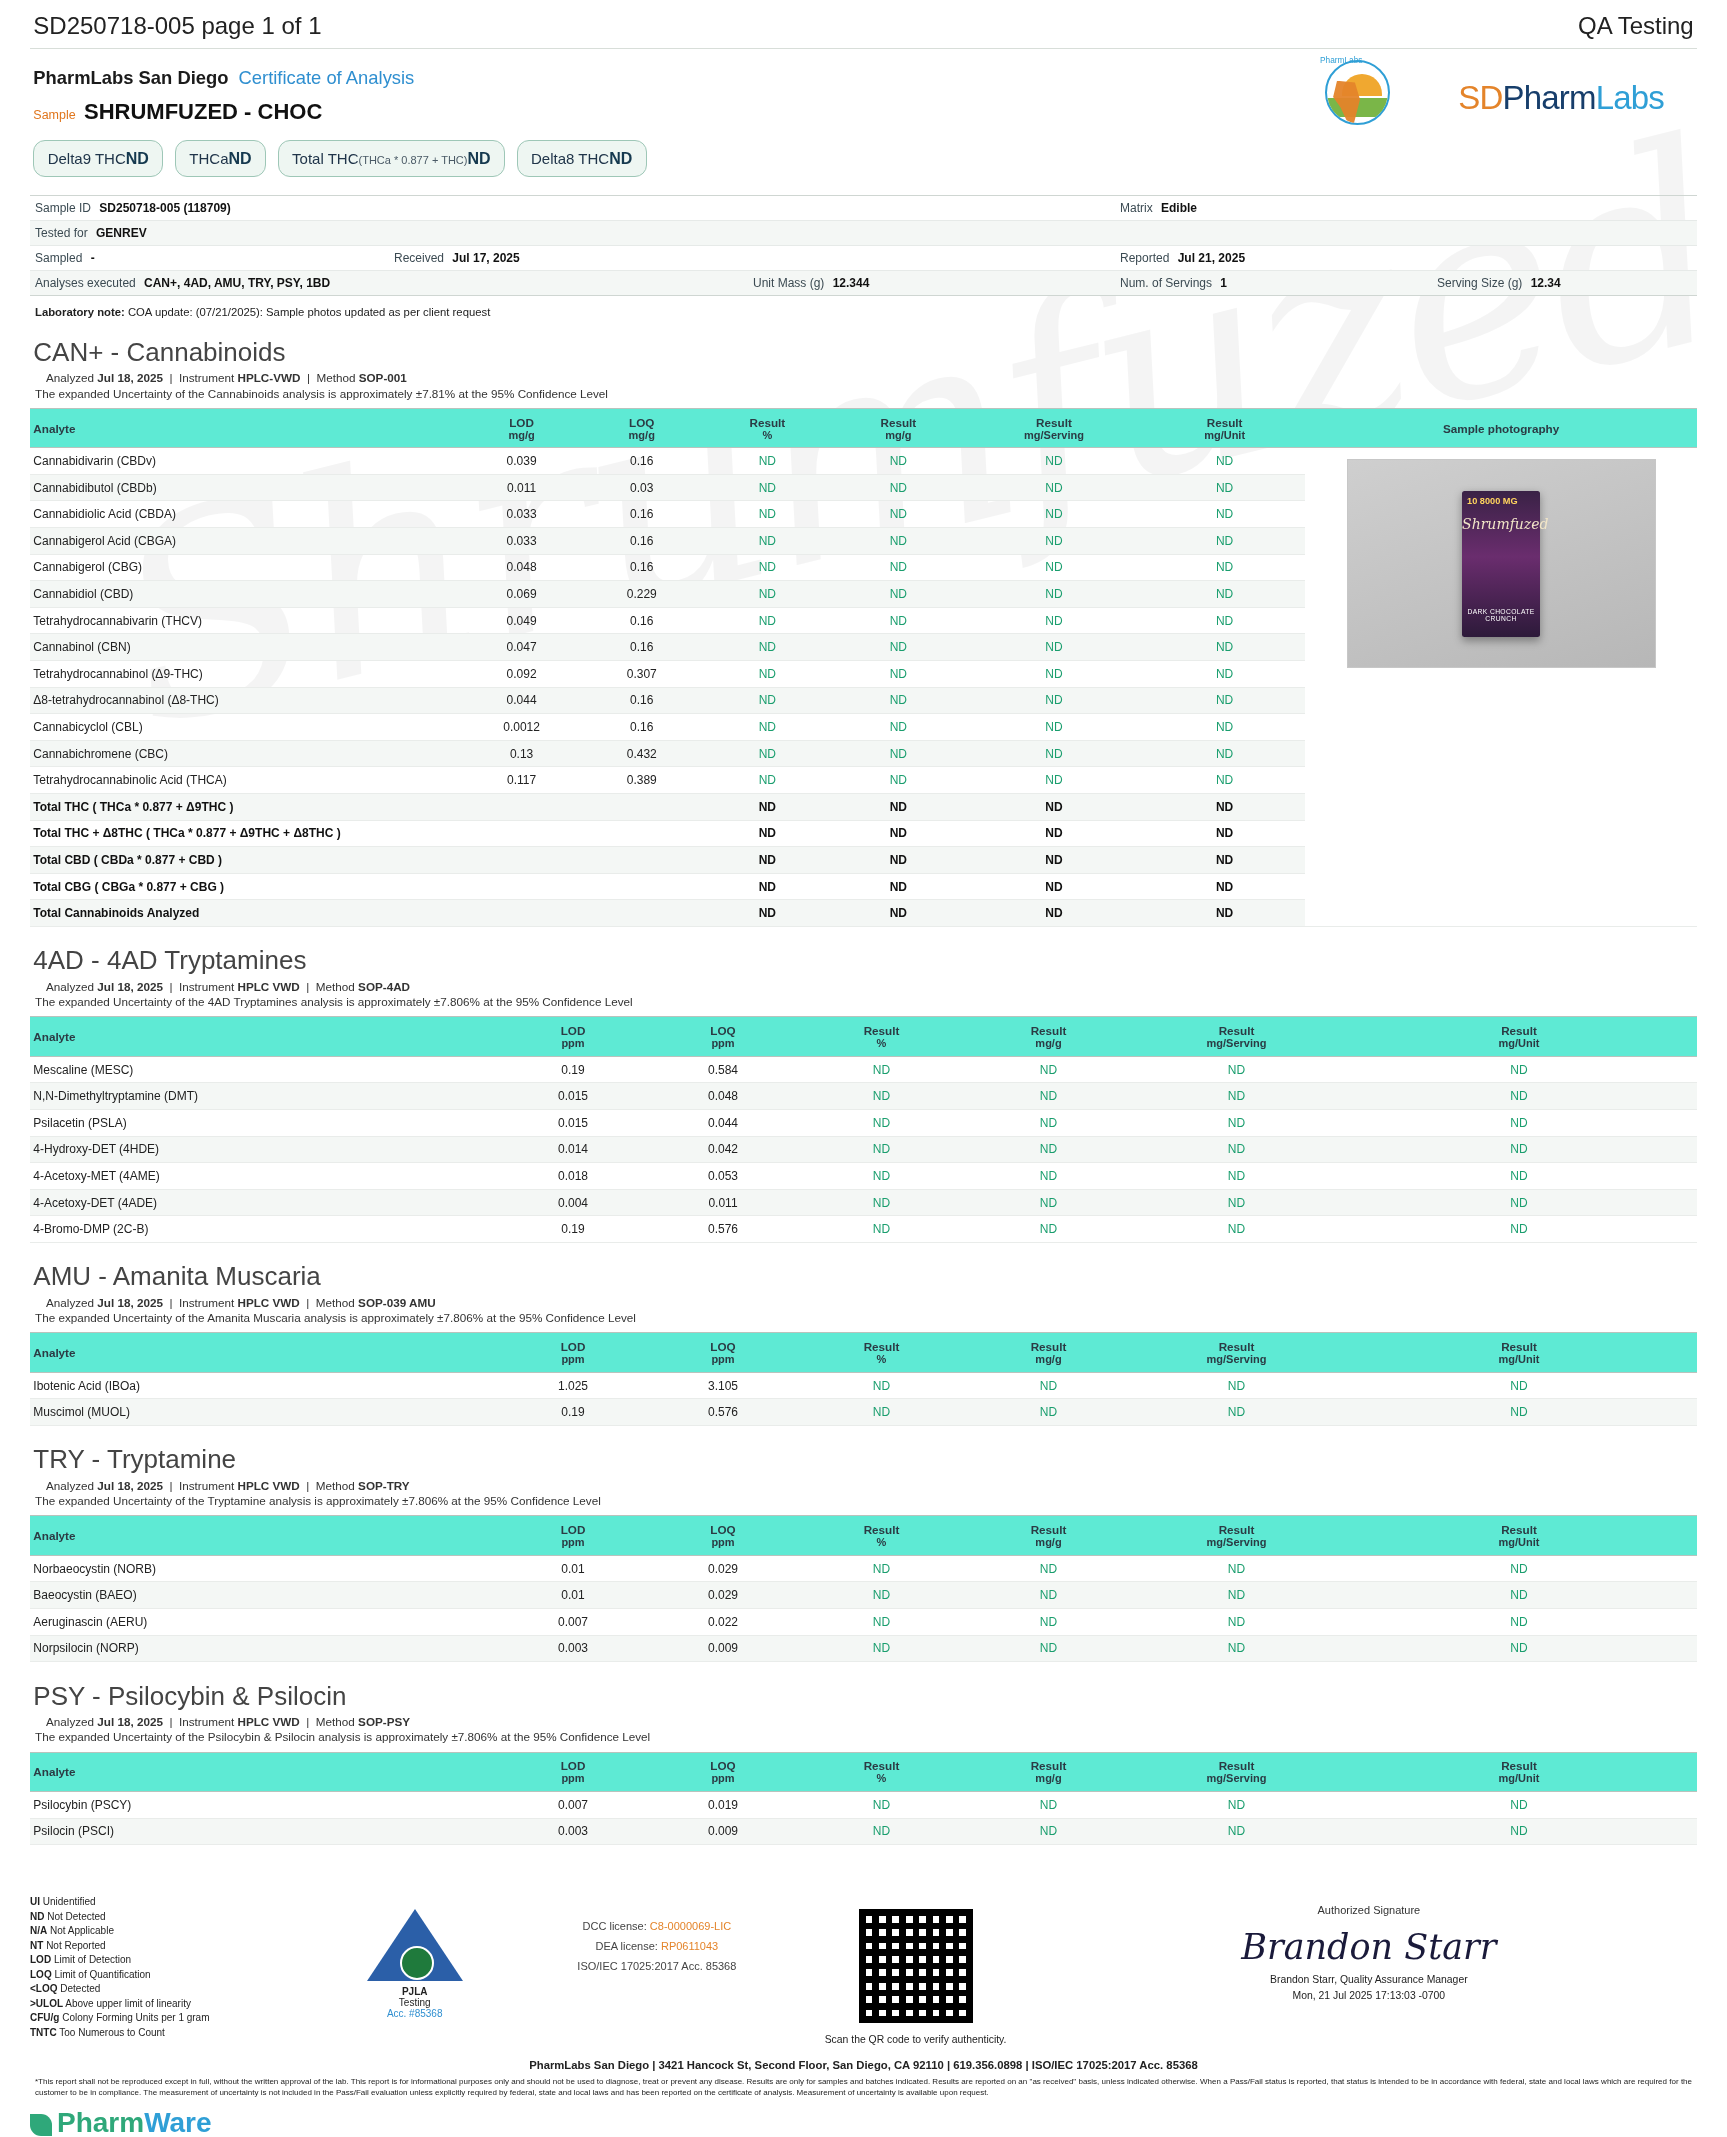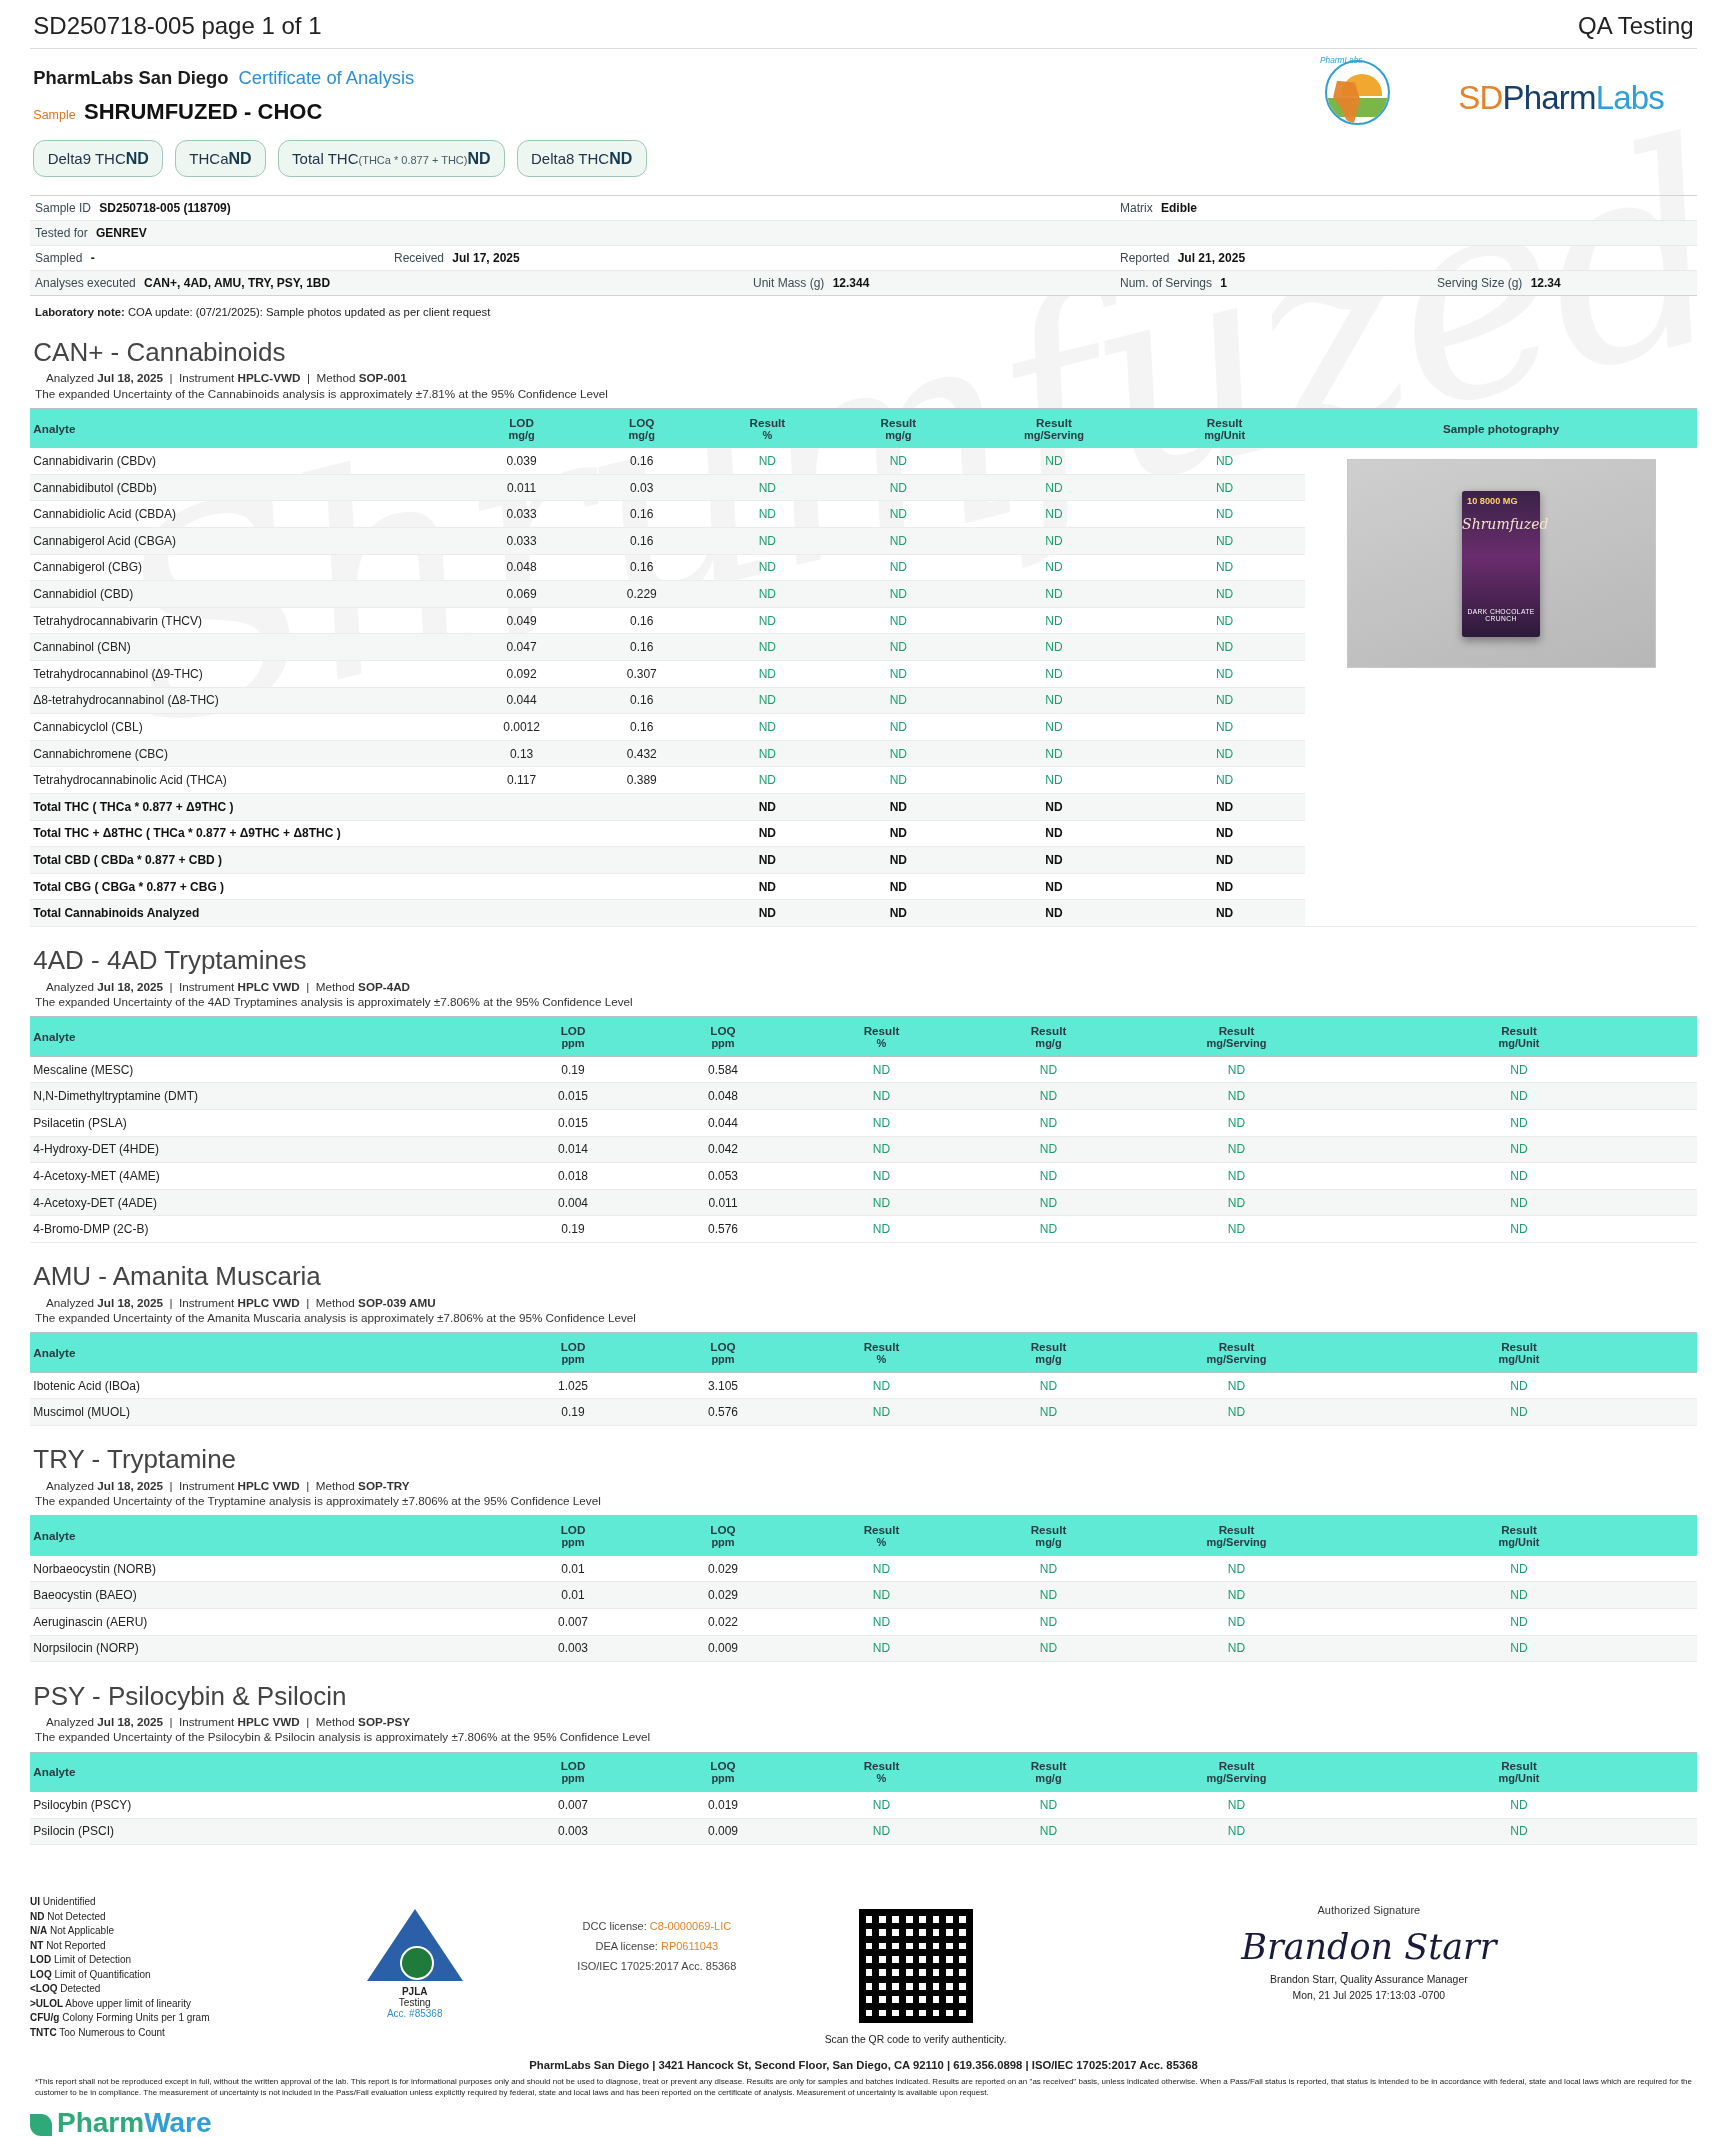--- a/index.html
+++ b/index.html
@@ -47,21 +47,21 @@
   .logo-wrap { position:absolute; right: 33px; top: 57px; width: 359px; height: 75px; }
   .logo-text { position:absolute; right:0; top: 22px; font-size: 33px; font-weight: normal; letter-spacing:-0.8px; }
   .logo-text .sd { color:#e4842a; }
   .logo-text .pharm { color:#173e6b; }
   .logo-text .labs { color:#2f9fd6; }
   .logo-badge { position:absolute; left: 8.3px; top: 0px; width: 92px; height: 72px; }
   .logo-badge .circle { position:absolute; left:11.7px; top:3.3px; width:65px; height:65px; border-radius:50%; background:#fff; border:2.5px solid #2f9fd6; overflow:hidden; }
   .logo-badge .sun { position:absolute; left:15px; top:11.7px; width:40px; height:22px; background:#f0a830; border-radius:20px 20px 0 0; }
   .logo-badge .ground { position:absolute; left:0; bottom:6.7px; width:100%; height:18.4px; background:#7ab648; }
   .logo-badge .ca { position:absolute; left:5px; top:18.4px; width:28px; height:43px; background:#e4842a; clip-path: polygon(18% 0, 82% 4%, 100% 44%, 78% 100%, 52% 92%, 30% 62%, 4% 38%); opacity:.95; }
-  .logo-badge .txt { position:absolute; left:6.7px; top:-1.7px; font-size:8.3px; color:#2f9fd6;font-style:italic; }
+  .logo-badge .txt { position:absolute; left:6.7px; top:-1.7px; font-size:8.3px; color:#2f9fd6; }
 
   
   .pills { display:flex; gap:11.7px; margin: 15px 0 0 3.3px; }
   .pill { border:0.8px solid #9ec7b7; background:#eef6f2; border-radius:12px; padding:8.3px 13.4px; font-size:15px; color:#20354a; display:flex; align-items:baseline; gap:0;}
   .pill .sub { font-size:11px; color:#4a5a66; }
   .pill .val { font-weight:bold; font-size:16px; color:#15394f; }
 
   
   .meta { margin-top: 18.4px; border-top:0.8px solid #cfd6d2; border-bottom:0.8px solid #cfd6d2; }
   .meta .row { display:flex; font-size:12px; padding: 5px 5px; border-bottom:0.8px solid #e6eae8; }

